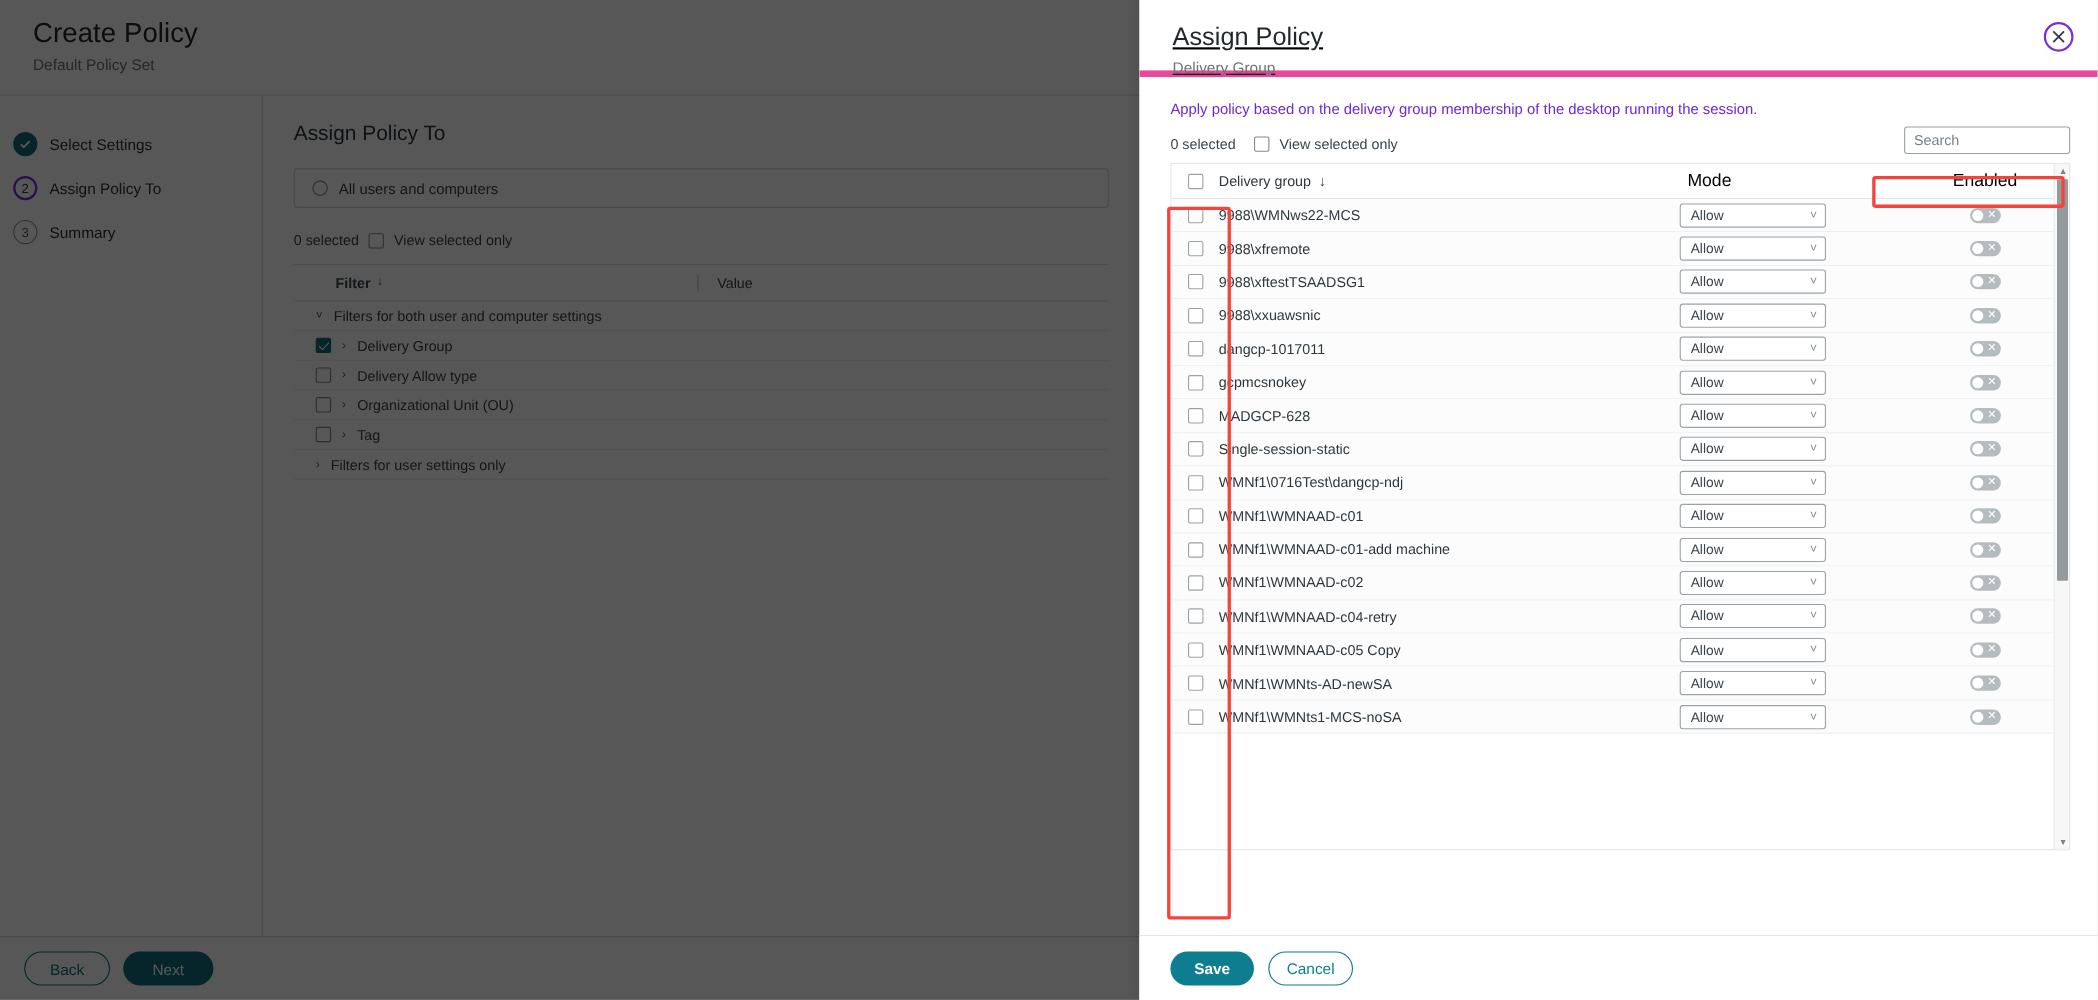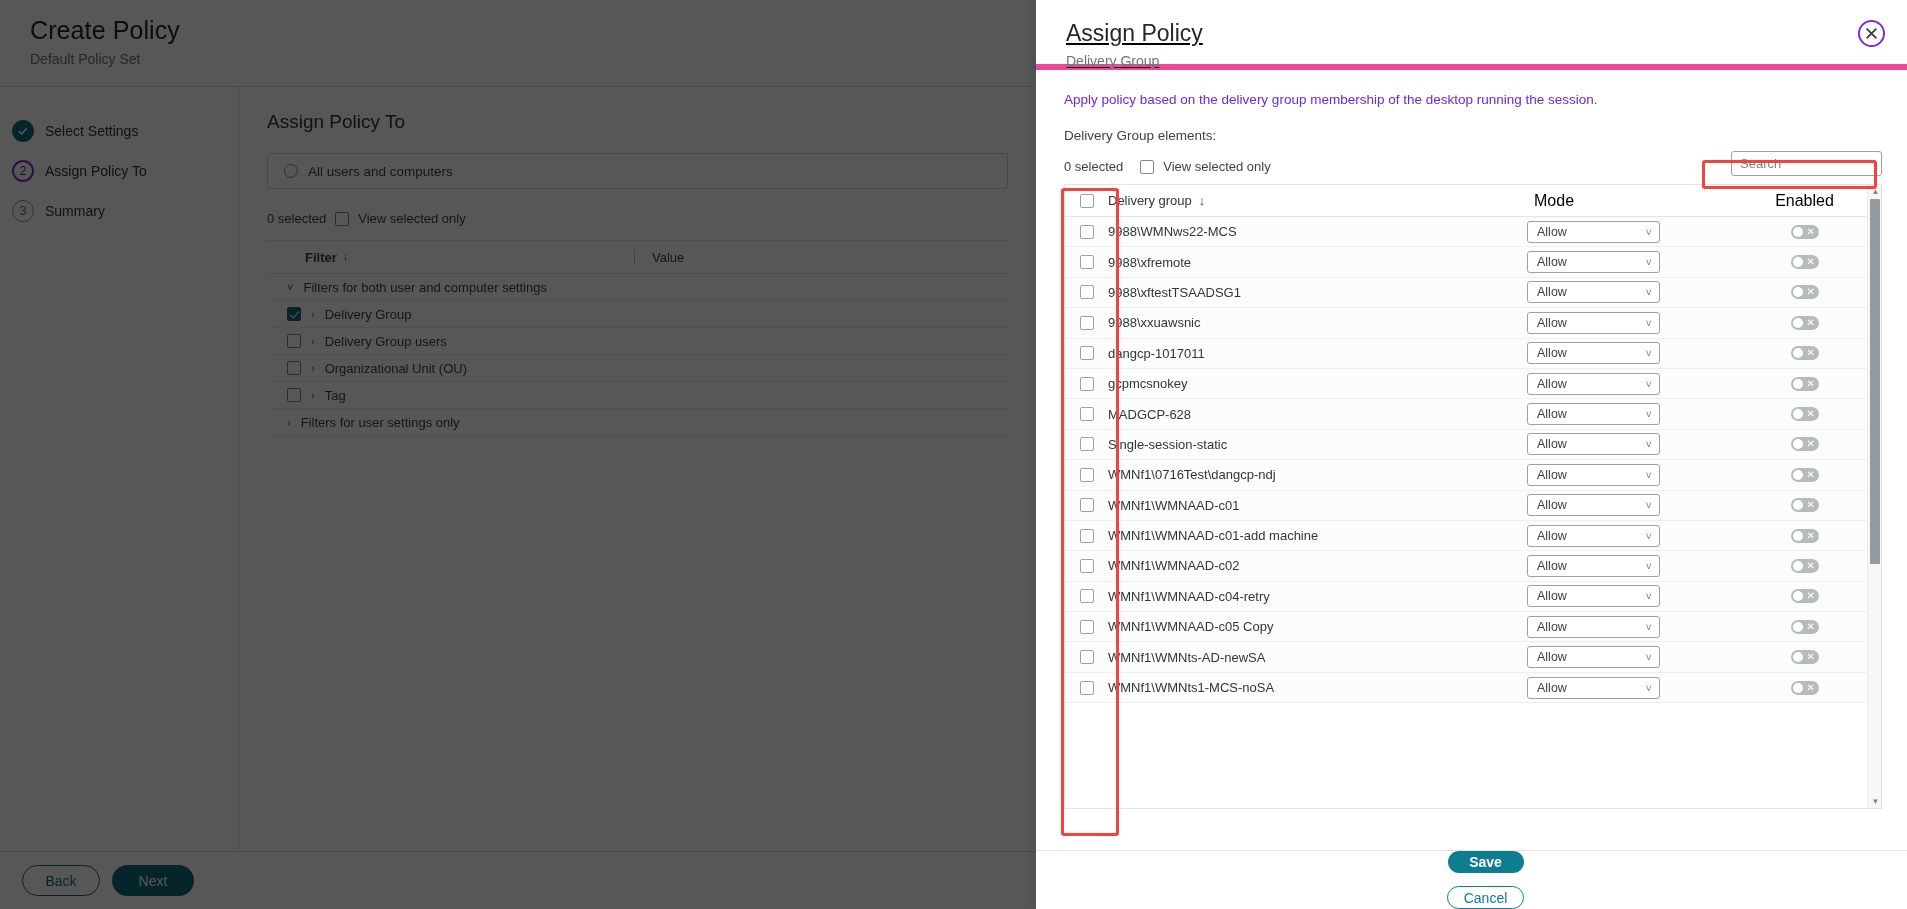--- a/index.html
+++ b/index.html
@@ -144,21 +144,21 @@
   .toggle .knob { width: 10px; height: 10px; border-radius: 50%; background:#fff; }
   .toggle .xm { position:absolute; right: 3.5px; top: 1px; color:#fff; font-size: 10px; line-height: 12px; }
 
   
   .sb { width: 15px; background: #f7f7f7; border-left: 1px solid #e8eaeb; border-right: 1px solid #e2e4e6; position: relative; flex:none; }
   .sb .arr { position:absolute; left:0; width:15px; height:13px; display:flex; align-items:center; justify-content:center; color:#7a8387; font-size: 8px; }
   .sb .arr.up { top: 0; }
   .sb .arr.dn { bottom: 0; }
   .sb .thumb { position:absolute; left: 2px; width: 10px; top: 14px; height: 365px; background:#949a9d; border-radius: 1px; }
 
-  .dlg-footer { position:absolute; left:0; bottom:0; width:871px; height:59px; border-top:1px solid #e2e4e6; display:flex; align-items:center; padding-left:28px; gap:13px; background:#fff;flex-direction:column; }
+  .dlg-footer { position:absolute; left:0; bottom:0; width:871px; height:59px; border-top:1px solid #e2e4e6; display:flex; align-items:center; padding-left:28px; gap:13px; background:#fff; }
   .pill2 { border-radius: 20px; height: 31px; display:flex; align-items:center; justify-content:center; font-size:14px; cursor:pointer; }
   .pill2.solid { width: 76px; background:#0d7d90; color:#fff; font-weight:bold; }
   .pill2.ghost { width: 77px; border:1px solid #0d7d90; color:#0d7d90; background:#fff; }
 
   
   .anno { position:absolute; border: 3px solid #f4433a; border-radius: 3px; pointer-events:none; }
   .anno-search { left: 1702px; top: 160px; width: 175px; height: 29px; }
   .anno-col { left: 1061px; top: 188px; width: 58px; height: 648px; }
 </style>
 </head>
@@ -228,21 +228,21 @@
           <span class="itm">
             <span class="cbx checked"></span>
             <span class="chev">›</span>
             <span>Delivery Group</span>
           </span>
         </div>
         <div class="bg-tr">
           <span class="itm">
             <span class="cbx"></span>
             <span class="chev">›</span>
-            <span>Delivery Group users</span>
+            <span>Delivery Allow type</span>
           </span>
         </div>
         <div class="bg-tr">
           <span class="itm">
             <span class="cbx"></span>
             <span class="chev">›</span>
             <span>Organizational Unit (OU)</span>
           </span>
         </div>
         <div class="bg-tr">
@@ -276,21 +276,20 @@
       <div class="dlg-sub">Delivery Group</div>
       <div class="close-btn">
         <svg viewBox="0 0 12 12">
             <path d="M1.5 1.5 L10.5 10.5 M10.5 1.5 L1.5 10.5" stroke="#2e373d" stroke-width="1.5" fill="none"></path>
           </svg>
       </div>
     </div>
 
     <div class="dlg-body">
       <div class="desc">Apply policy based on the delivery group membership of the desktop running the session.</div>
-      <div class="elem-label">Delivery Group elements:</div>
 
       <div class="tools">
         <span class="sel">0 selected</span>
         <span class="vso">
           <span class="cbx"></span>
           <span>View selected only</span>
         </span>
         <span class="search-wrap">
           <input class="search-box" type="text" placeholder="Search" style="">
         </span>

